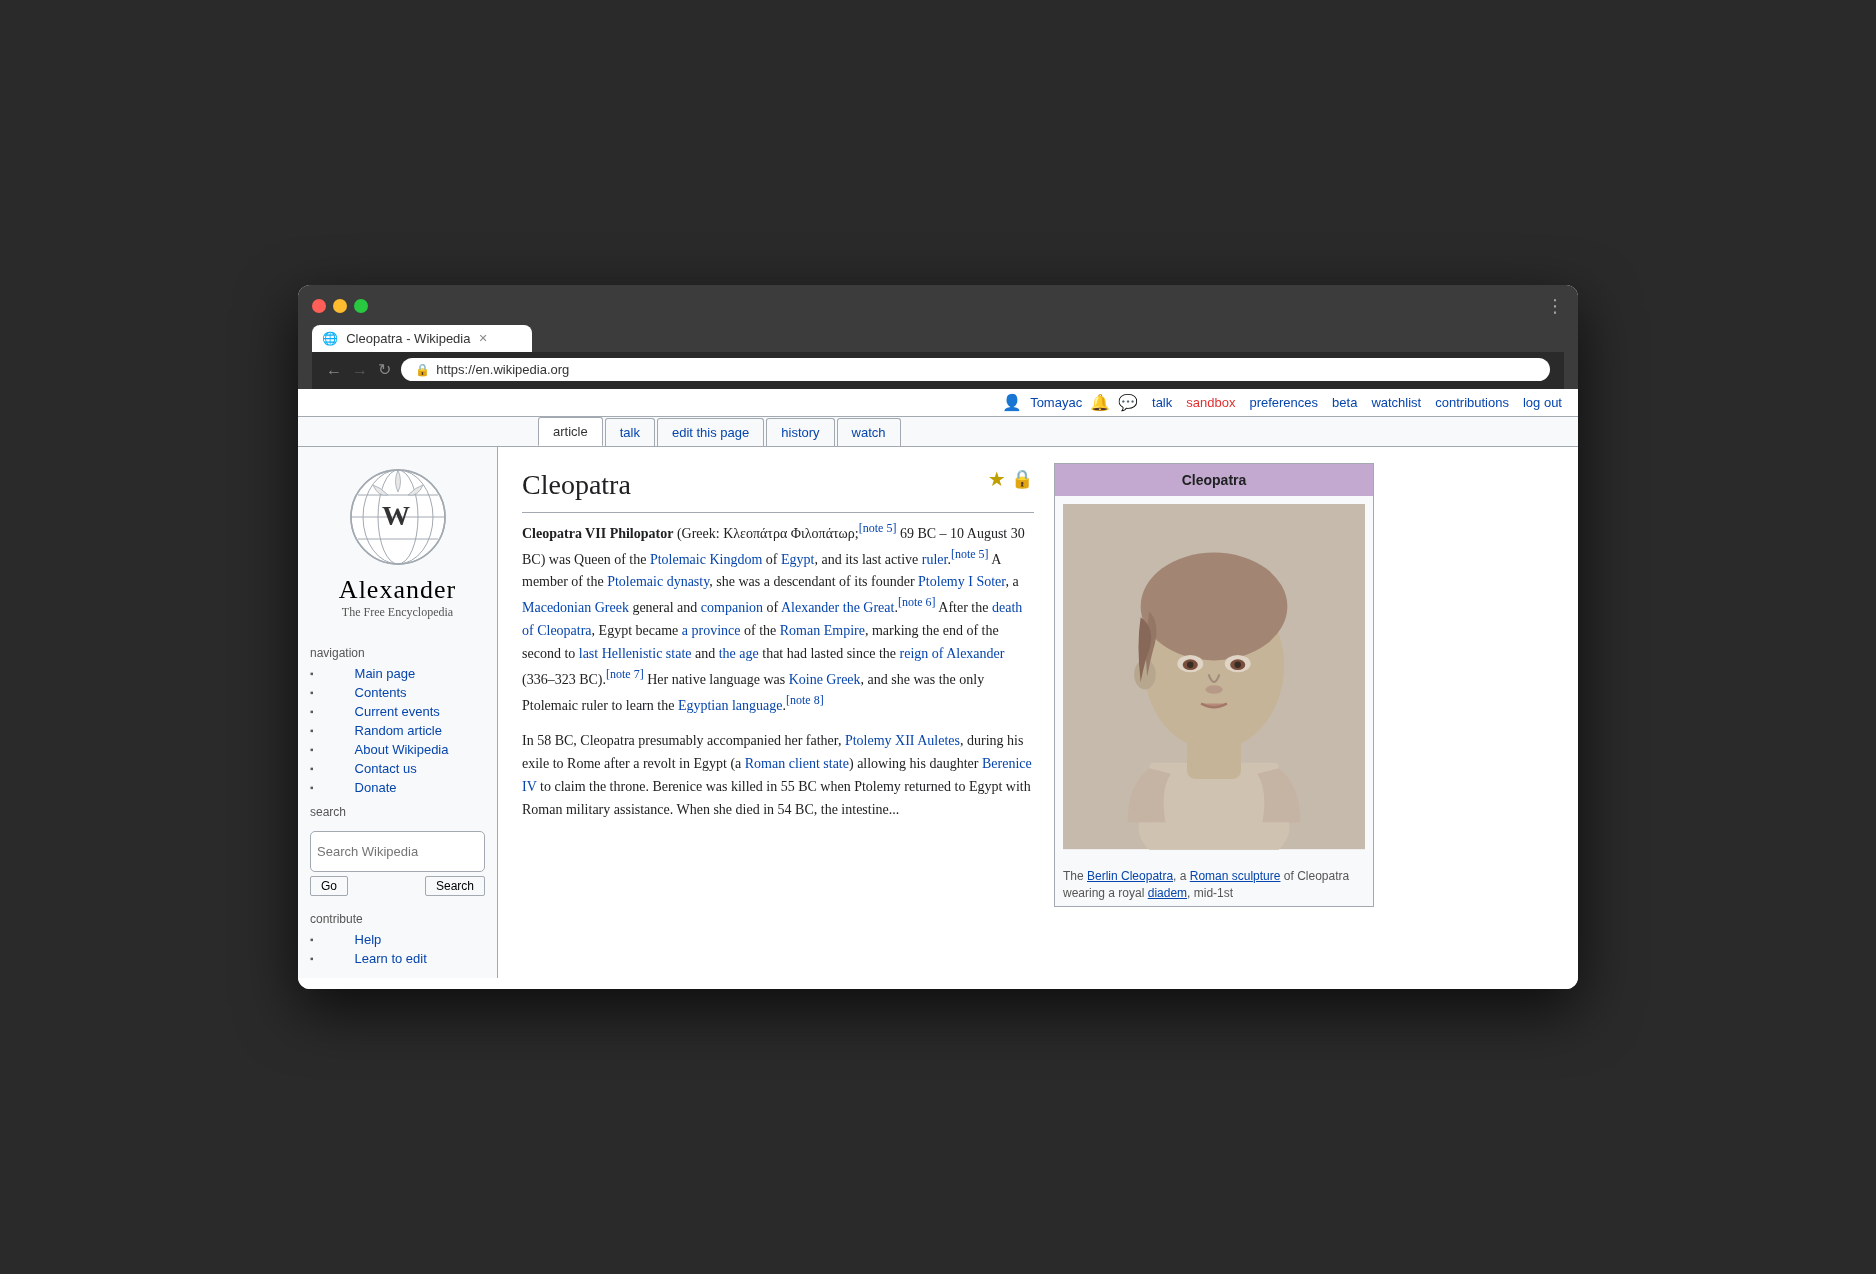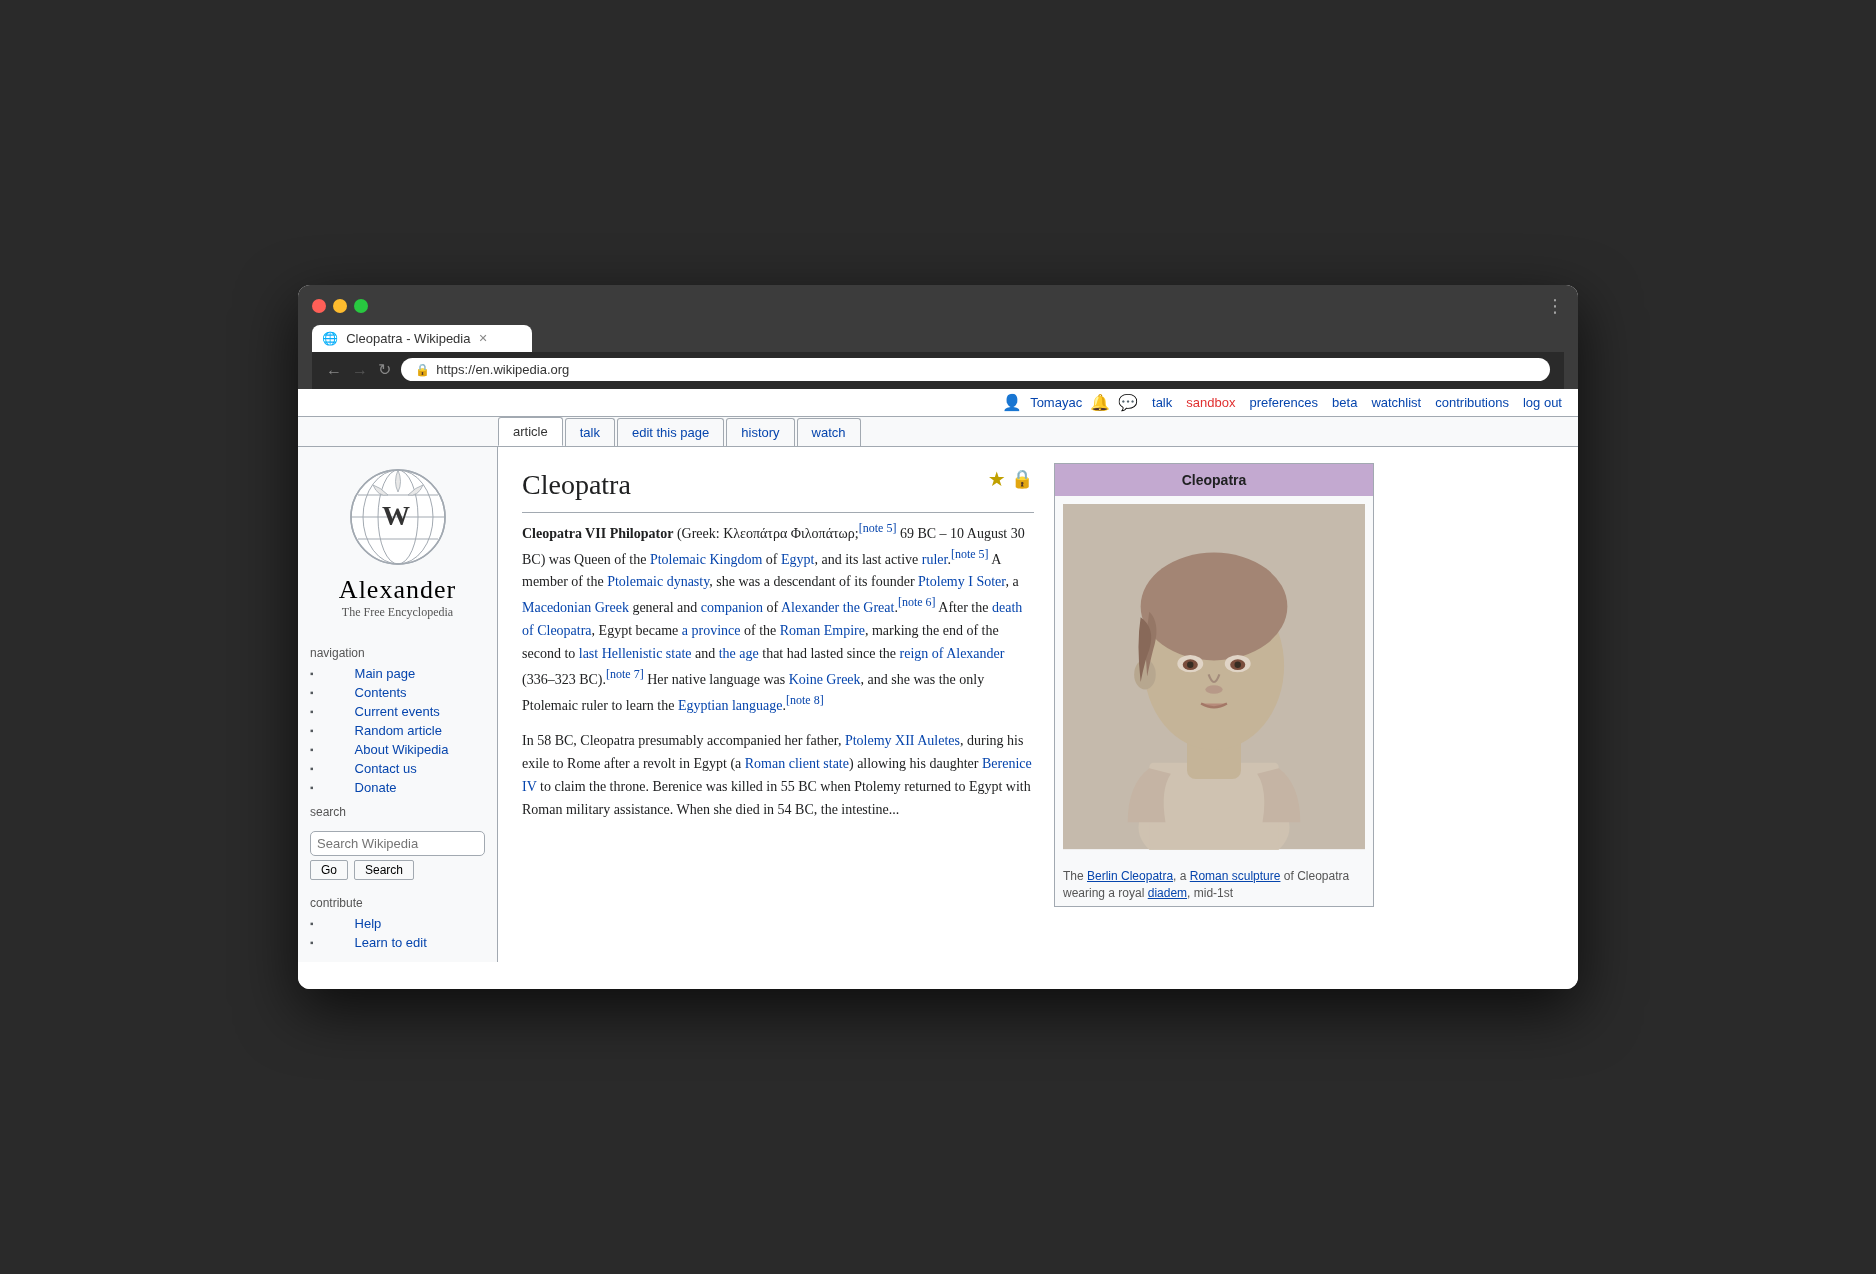--- a/index.html
+++ b/index.html
@@ -131,20 +131,21 @@
       color: #0645ad;
       margin-right: 2px;
       border-radius: 3px 3px 0 0;
       text-decoration: none;
     }
     .wiki-tab.active {
       background: #fff;
       color: #333;
       font-weight: normal;
       border-bottom: 1px solid #fff;
+      margin-left: 40px;
     }
     
     .wiki-main {
       display: flex;
       background: #fff;
     }
     
     .wiki-sidebar {
       width: 200px;
       min-width: 200px;
@@ -202,28 +203,29 @@
       text-decoration: none;
       font-size: 13px;
       padding-left: 35px;
     }
     .sidebar-search {
       padding: 8px 12px;
     }
     .sidebar-search input {
       width: 100%;
       border: 1px solid #a2a9b1;
-      padding: 4px 6px;
+      padding: 12px 6px;
       font-size: 13px;
       margin-bottom: 4px;
       border-radius: 5px;
     }
     .sidebar-search-btns {
       display: flex;
       gap: 6px;
+      justify-content: space-between;
     }
     .sidebar-search-btns button {
       padding: 2px 10px;
       font-size: 12px;
       background: #f8f9fa;
       border: 1px solid #a2a9b1;
       cursor: pointer;
       border-radius: 2px;
     }
     

